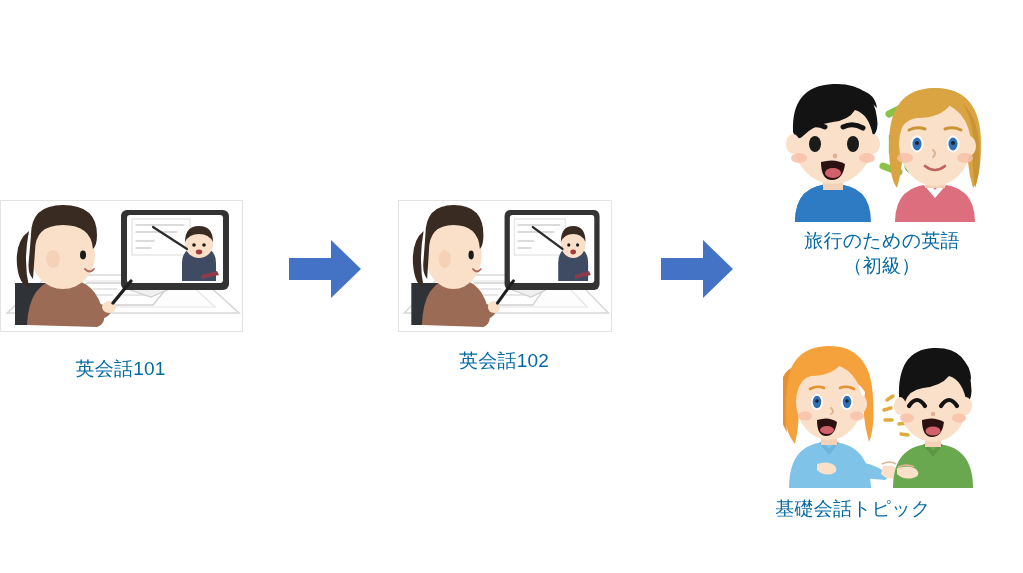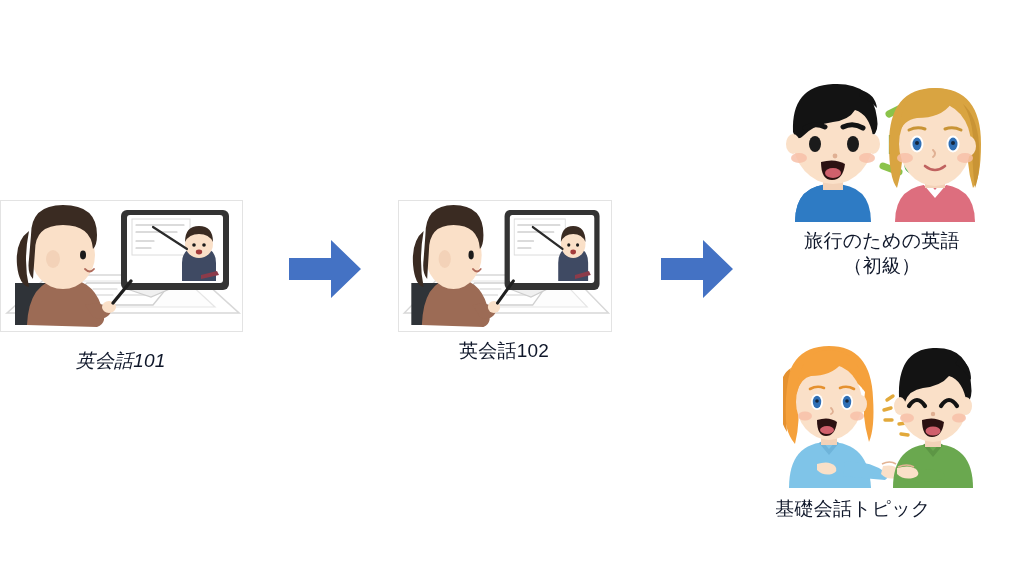--- a/index.html
+++ b/index.html
@@ -27,21 +27,21 @@
   }
   .illus-frame.bordered {
     border: 1px solid #e3e3e3;
   }
 
   .caption {
     position: absolute;
     text-align: center;
     font-size: 19px;
     line-height: 25px;
-    color: #0f172a;
+    color: #0369a1;
     letter-spacing: 0.2px;
     white-space: pre-line;
   }
 
   
   .arrow {
     position: absolute;
   }
 
   
@@ -107,21 +107,21 @@
       <path d="M28 30 q-6 30 0 56 q-10 -2 -12 -22 q-2 -24 12 -34 Z" fill="#3a2b22"></path>
 
       <ellipse cx="52" cy="58" rx="7" ry="9" fill="#f3d2b8"></ellipse>
 
       <ellipse cx="82" cy="54" rx="3" ry="4.4" fill="#1b1b1b"></ellipse>
 
       <path d="M84 68 q5 5 9 0" stroke="#b06a5a" stroke-width="1.8" fill="none" stroke-linecap="round"></path>
     </svg>
   </div>
 
-  <div class="caption" style="left:0px; top:348px; width:241px;font-style:italic;">英会話101</div>
+  <div class="caption" style="left:0px; top:356px; width:241px;">英会話101</div>
 </div>
 
 <div class="arrow" style="left:289px; top:238px;">
   <svg width="72" height="62" viewBox="0 0 72 62">
     <path d="M0 20 L42 20 L42 2 L72 31 L42 60 L42 42 L0 42 Z" fill="#4472C4"></path>
   </svg>
 </div>
 
 <div class="node">
 
@@ -163,21 +163,21 @@
       <line x1="112" y1="102" x2="130" y2="80" stroke="#1f1f1f" stroke-width="3.4" stroke-linecap="round"></line>
       <ellipse cx="62" cy="54" rx="32" ry="34" fill="#FAE0C8"></ellipse>
       <path d="M30 34 q0 -30 32 -30 q34 0 34 30 q0 10 -4 14 q-2 -24 -30 -24 q-28 0 -28 26 l-2 28 q-6 -6 -4 -20 Z" fill="#3a2b22"></path>
       <path d="M28 30 q-6 30 0 56 q-10 -2 -12 -22 q-2 -24 12 -34 Z" fill="#3a2b22"></path>
       <ellipse cx="52" cy="58" rx="7" ry="9" fill="#f3d2b8"></ellipse>
       <ellipse cx="82" cy="54" rx="3" ry="4.4" fill="#1b1b1b"></ellipse>
       <path d="M84 68 q5 5 9 0" stroke="#b06a5a" stroke-width="1.8" fill="none" stroke-linecap="round"></path>
     </svg>
   </div>
 
-  <div class="caption" style="left:388px; top:338px; width:232px;">英会話102</div>
+  <div class="caption" style="left:388px; top:348px; width:232px;">英会話102</div>
 </div>
 
 <div class="arrow" style="left:661px; top:238px;">
   <svg width="72" height="62" viewBox="0 0 72 62">
     <path d="M0 20 L42 20 L42 2 L72 31 L42 60 L42 42 L0 42 Z" fill="#4472C4"></path>
   </svg>
 </div>
 
 <div class="node">
 

